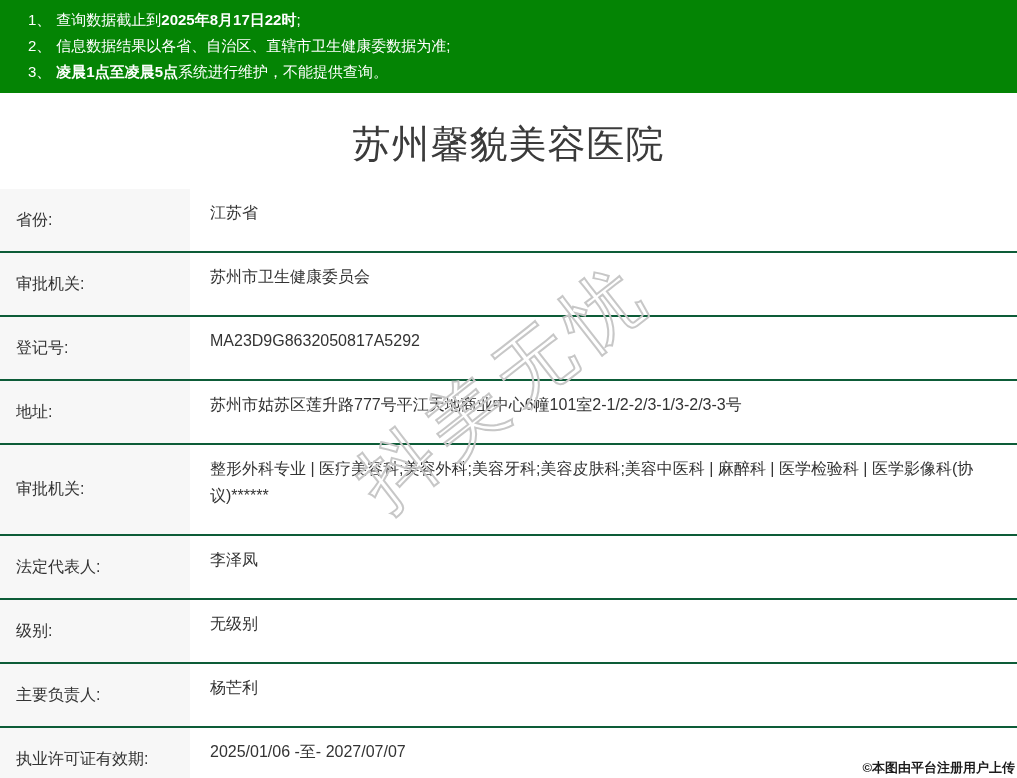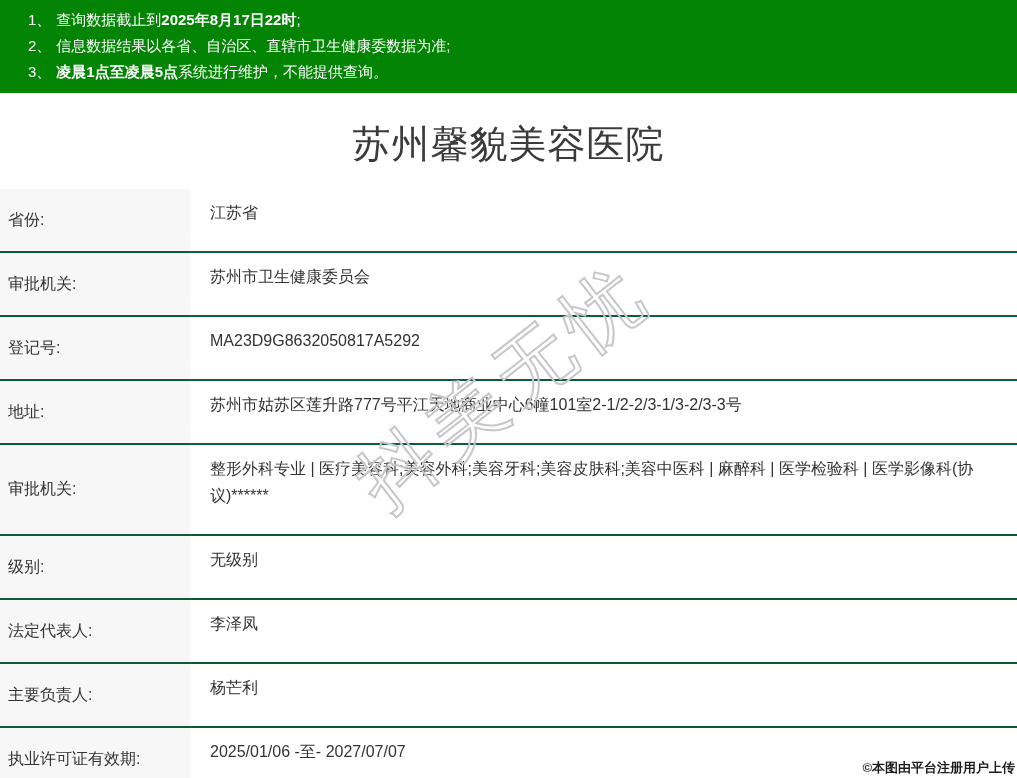--- a/index.html
+++ b/index.html
@@ -38,21 +38,21 @@
   .info-row {
     display: flex;
     min-height: 46px;
     border-bottom: 2px solid var(--divider, #0d5c38);
     align-items: stretch;
   }
   .info-label {
     width: 190px;
     flex: 0 0 190px;
     background: var(--labelbg, #f7f7f7);
-    padding: 10px 6px 10px 8px;
+    padding: 10px 6px 10px 16px;
     font-size: 16px;
     color: #333;
     display: flex;
     align-items: center;
   }
   .info-value {
     flex: 1;
     padding: 10px 4px 25px 20px;
     font-size: 16px;
     line-height: 27px;
@@ -134,26 +134,26 @@
     </div>
     <div class="info-row">
       <div class="info-label">地址:</div>
       <div class="info-value">苏州市姑苏区莲升路777号平江天地商业中心6幢101室2-1/2-2/3-1/3-2/3-3号</div>
     </div>
     <div class="info-row">
       <div class="info-label">审批机关:</div>
       <div class="info-value">整形外科专业 | 医疗美容科;美容外科;美容牙科;美容皮肤科;美容中医科 | 麻醉科 | 医学检验科 | 医学影像科(协议)******</div>
     </div>
     <div class="info-row">
+      <div class="info-label">法定代表人:</div>
+      <div class="info-value">李泽凤</div>
+    </div>
+    <div class="info-row">
       <div class="info-label">级别:</div>
       <div class="info-value">无级别</div>
-    </div>
-    <div class="info-row">
-      <div class="info-label">法定代表人:</div>
-      <div class="info-value">李泽凤</div>
     </div>
     <div class="info-row">
       <div class="info-label">主要负责人:</div>
       <div class="info-value">杨芒利</div>
     </div>
     <div class="info-row">
       <div class="info-label">执业许可证有效期:</div>
       <div class="info-value">2025/01/06 -至- 2027/07/07</div>
     </div>
   </div>

